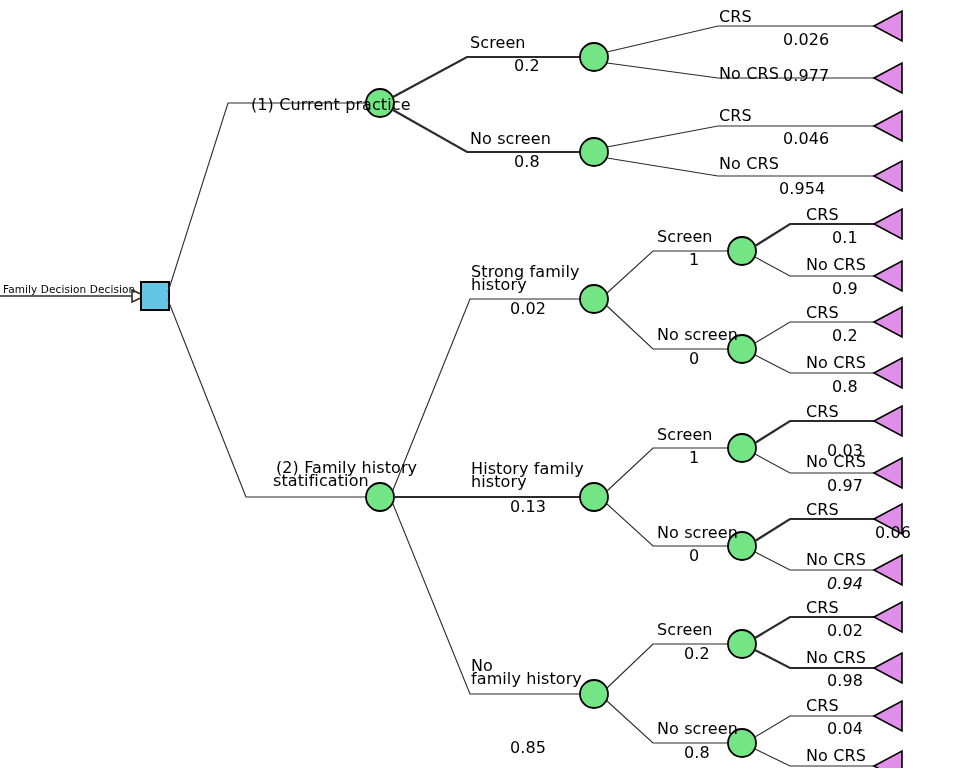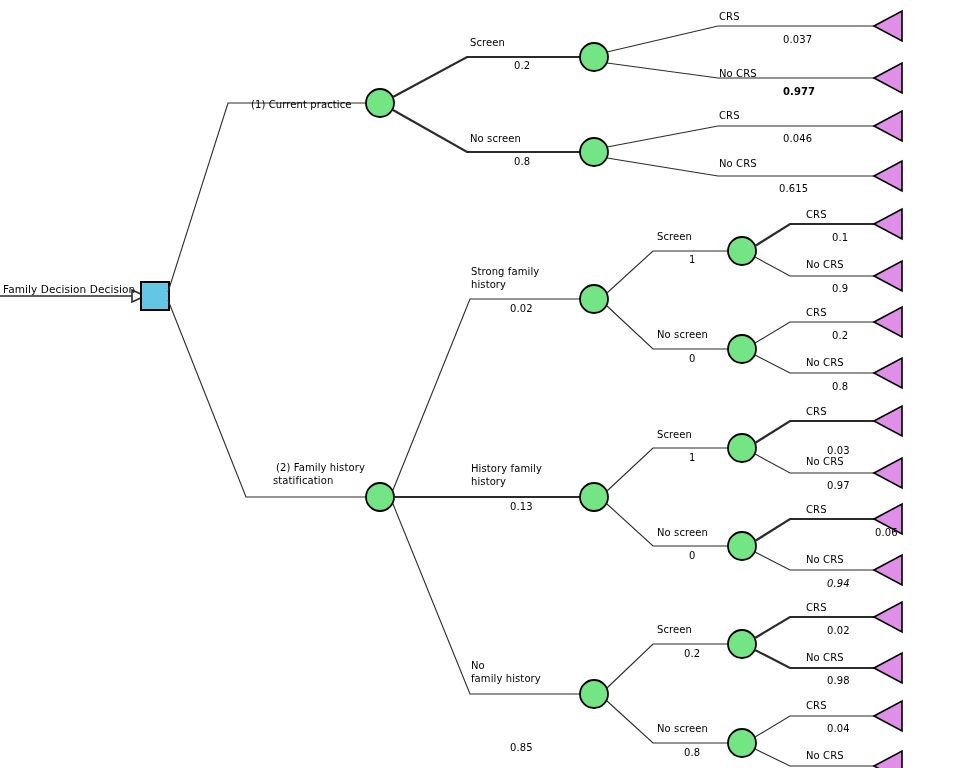--- a/index.html
+++ b/index.html
@@ -47,21 +47,21 @@
     stroke-width: 1.8;
   }
   .terminal-node {
     fill: #e08fe8;
     stroke: #000000;
     stroke-width: 1.6;
   }
   .lbl {
     position: absolute;
     font-family: "DejaVu Sans", sans-serif;
-    font-size: 10px;
+    font-size: 16px;
     color: #000000;
     white-space: pre;
     line-height: 12.5px;
     letter-spacing: 0.1px;
   }
   .lbl-root {
     font-size: 10.5px;
   }
 </style>
 </head>
@@ -163,30 +163,30 @@
   <div class="lbl" style="left:276px; top:462px;">(2) Family history</div>
   <div class="lbl" style="left:273px; top:475px;">statification</div>
 
   <div class="lbl" style="left:470px; top:37px;">Screen</div>
   <div class="lbl" style="left:514px; top:60px;">0.2</div>
 
   <div class="lbl" style="left:470px; top:133px;">No screen</div>
   <div class="lbl" style="left:514px; top:156px;">0.8</div>
 
   <div class="lbl" style="left:719px; top:11px;">CRS</div>
-  <div class="lbl" style="left:783px; top:34px;">0.037</div>
+  <div class="lbl" style="left:783px; top:34px;">0.026</div>
 
   <div class="lbl" style="left:719px; top:68px;">No CRS</div>
-  <div class="lbl" style="left:783px; top:86px;font-weight:bold;">0.977</div>
+  <div class="lbl" style="left:783px; top:70px;">0.977</div>
 
   <div class="lbl" style="left:719px; top:110px;">CRS</div>
   <div class="lbl" style="left:783px; top:133px;">0.046</div>
 
   <div class="lbl" style="left:719px; top:158px;">No CRS</div>
-  <div class="lbl" style="left:779px; top:183px;">0.615</div>
+  <div class="lbl" style="left:779px; top:183px;">0.954</div>
 
   <div class="lbl" style="left:471px; top:266px;">Strong family</div>
   <div class="lbl" style="left:471px; top:279px;">history</div>
   <div class="lbl" style="left:510px; top:303px;">0.02</div>
 
   <div class="lbl" style="left:657px; top:231px;">Screen</div>
   <div class="lbl" style="left:689px; top:254px;">1</div>
 
   <div class="lbl" style="left:657px; top:329px;">No screen</div>
   <div class="lbl" style="left:689px; top:353px;">0</div>

